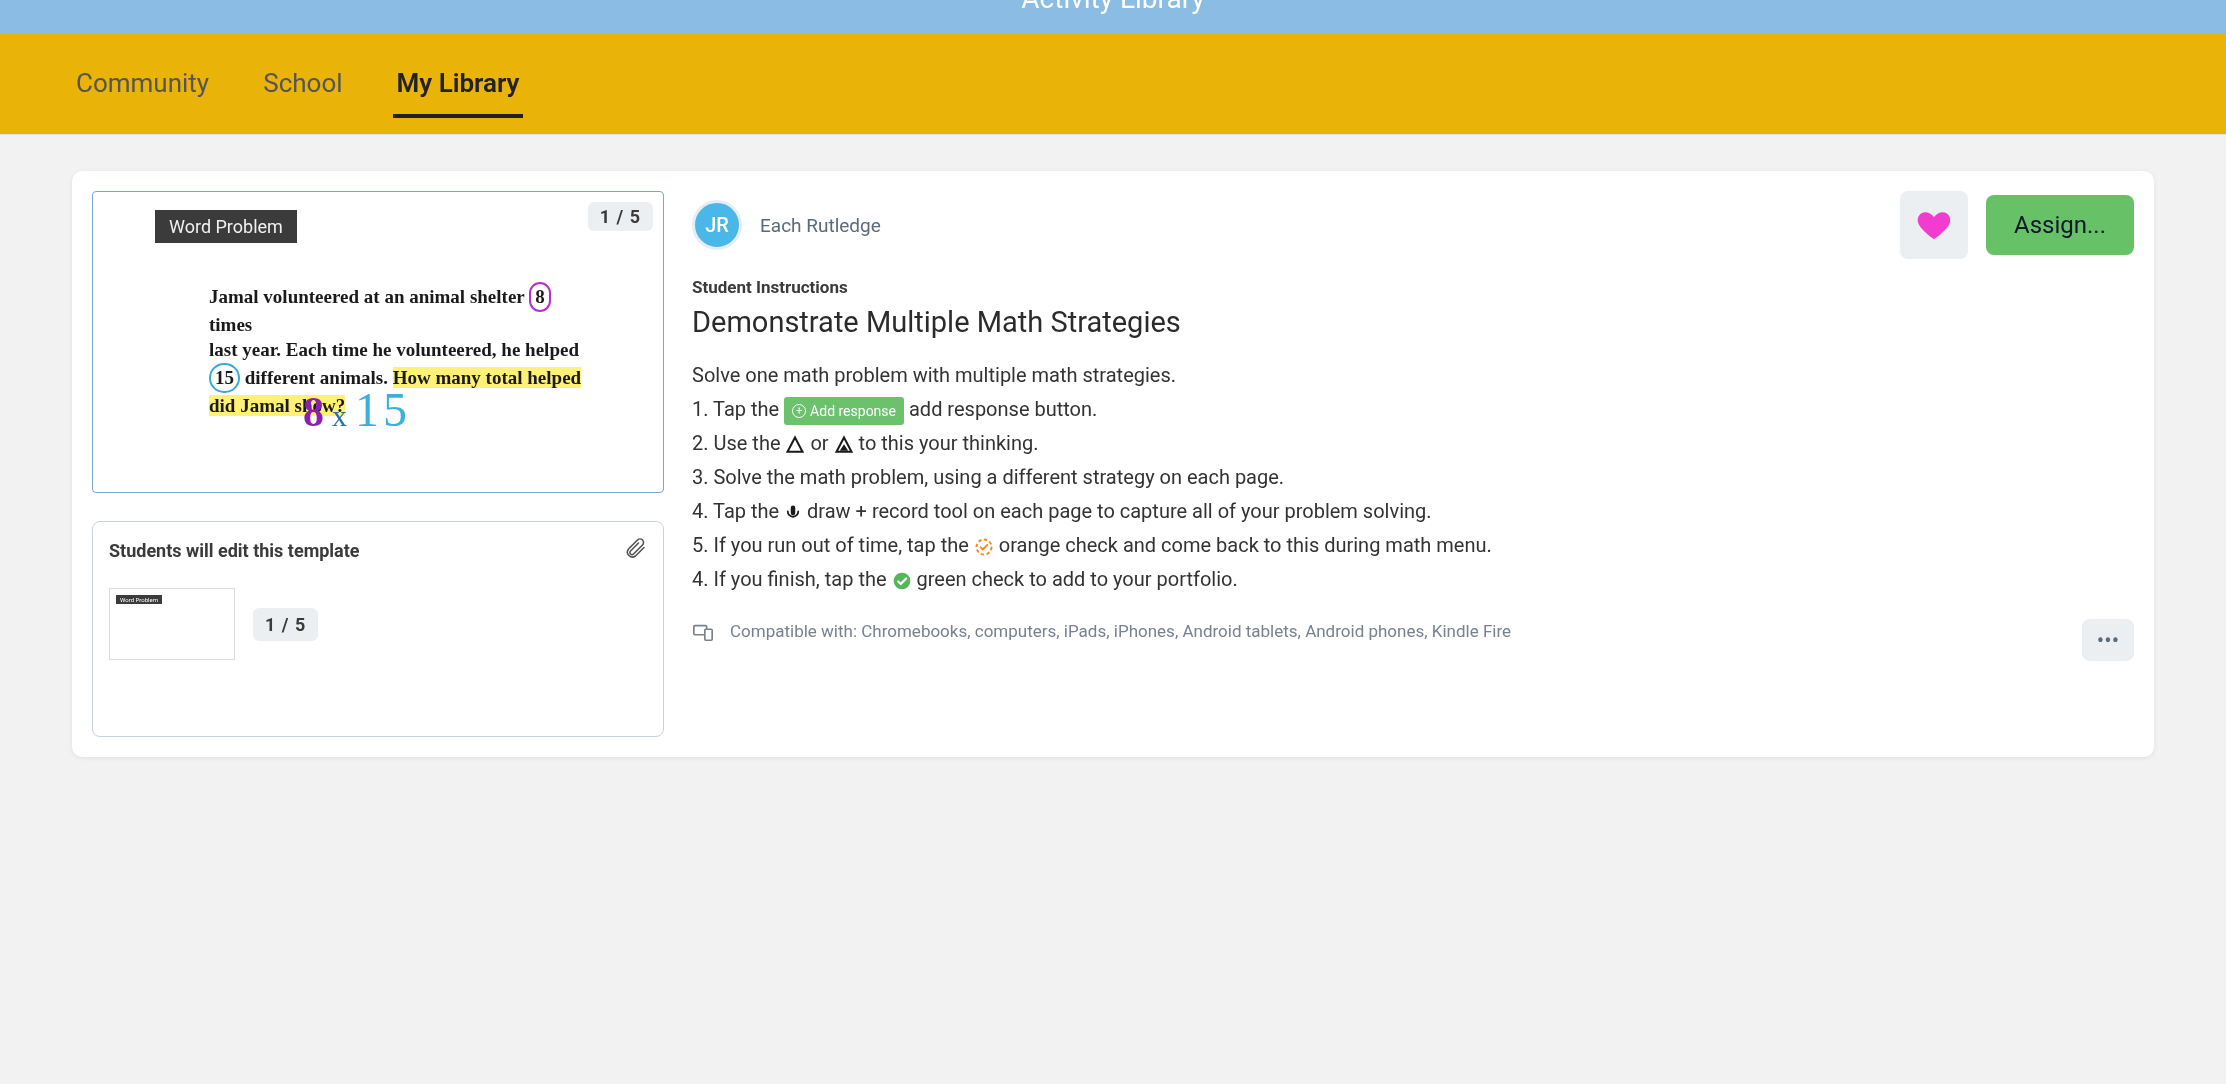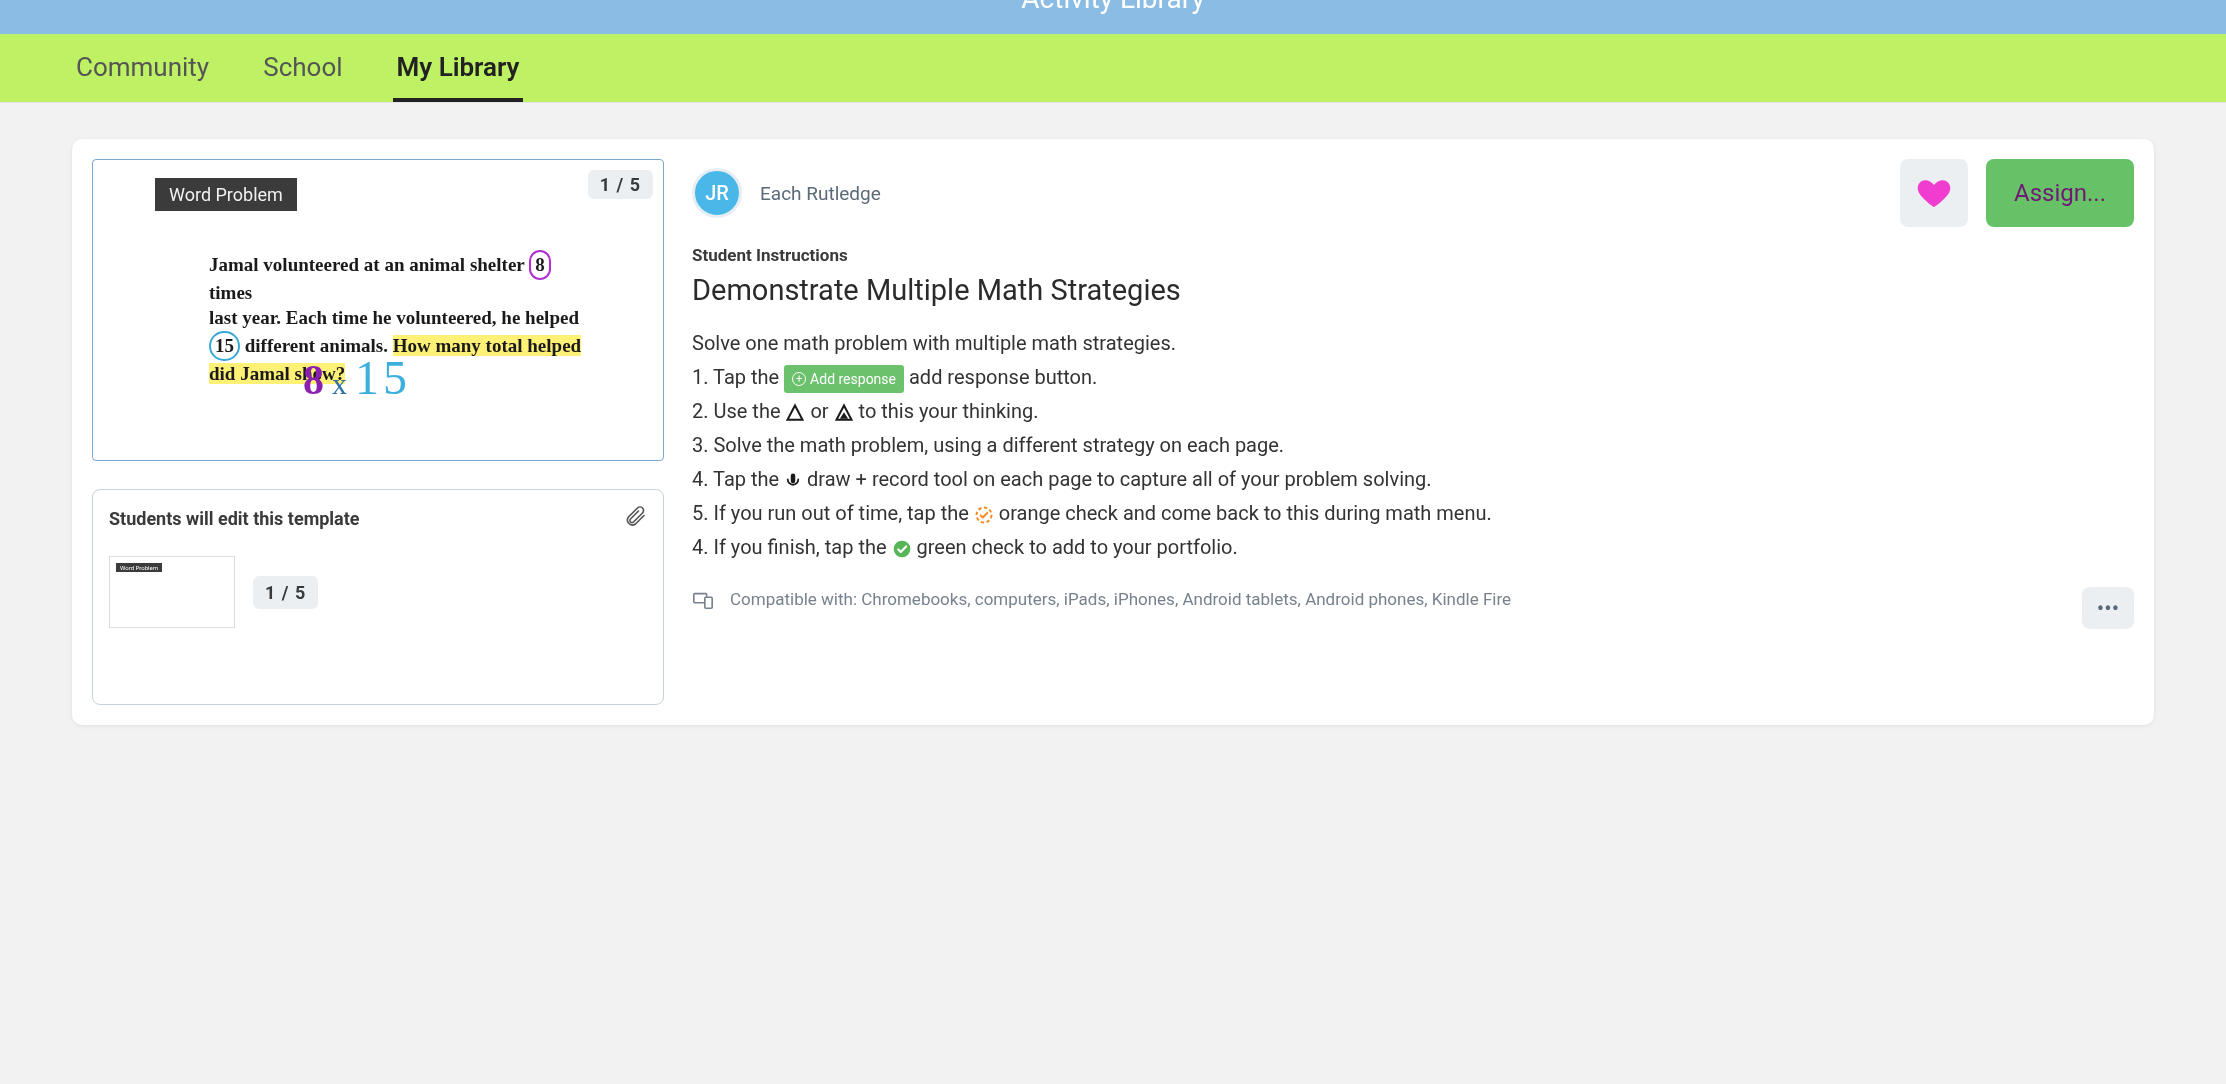--- a/index.html
+++ b/index.html
@@ -16,23 +16,23 @@
       text-align: center;
       padding: 0 0 10px 0;
       height: 34px;
       overflow: hidden;
       display: flex;
       align-items: flex-start;
       justify-content: center;
     }
     .top-banner span { transform: translateY(-18px); }
     .tabbar {
-      background: #bef264;
+      background: #eab308;
       border-bottom: 1px solid #e2e2e2;
-      padding: 0 72px;
+      padding: 16px 72px;
       display: flex;
       gap: 46px;
     }
     .tabbar .tab {
       font-size: 26px;
       color: #555;
       padding: 18px 4px 20px 4px;
       cursor: pointer;
       position: relative;
     }
@@ -153,22 +153,22 @@
     }
     .author { font-size: 19px; color: #5b6a79; flex: 1; }
     .heart-btn {
       width: 68px; height: 68px;
       background: #eceff1; border-radius: 8px;
       display: flex; align-items: center; justify-content: center;
       cursor: pointer;
     }
     .heart-btn svg { fill: #f13dcf; width: 38px; height: 38px; }
     .assign-btn {
-      height: 68px; padding: 0 28px;
-      background: #67c167; color: #701a75;
+      height: 60px; padding: 0 28px;
+      background: #67c167; color: #0f172a;
       border-radius: 8px; font-size: 24px;
       display: flex; align-items: center; cursor: pointer;
     }
     .section-label { font-size: 17px; font-weight: 700; color: #3a3a3a; margin-bottom: 8px; }
     .title { font-size: 29px; font-weight: 400; color: #2b2b2b; margin-bottom: 20px; }
     .instructions { font-size: 20px; line-height: 1.6; color: #333; }
     .instructions .line { margin-bottom: 2px; }
     .inline-badge {
       display: inline-flex; align-items: center; gap: 4px;
       background: #6cc16c; color: #fff; font-size: 14px;

